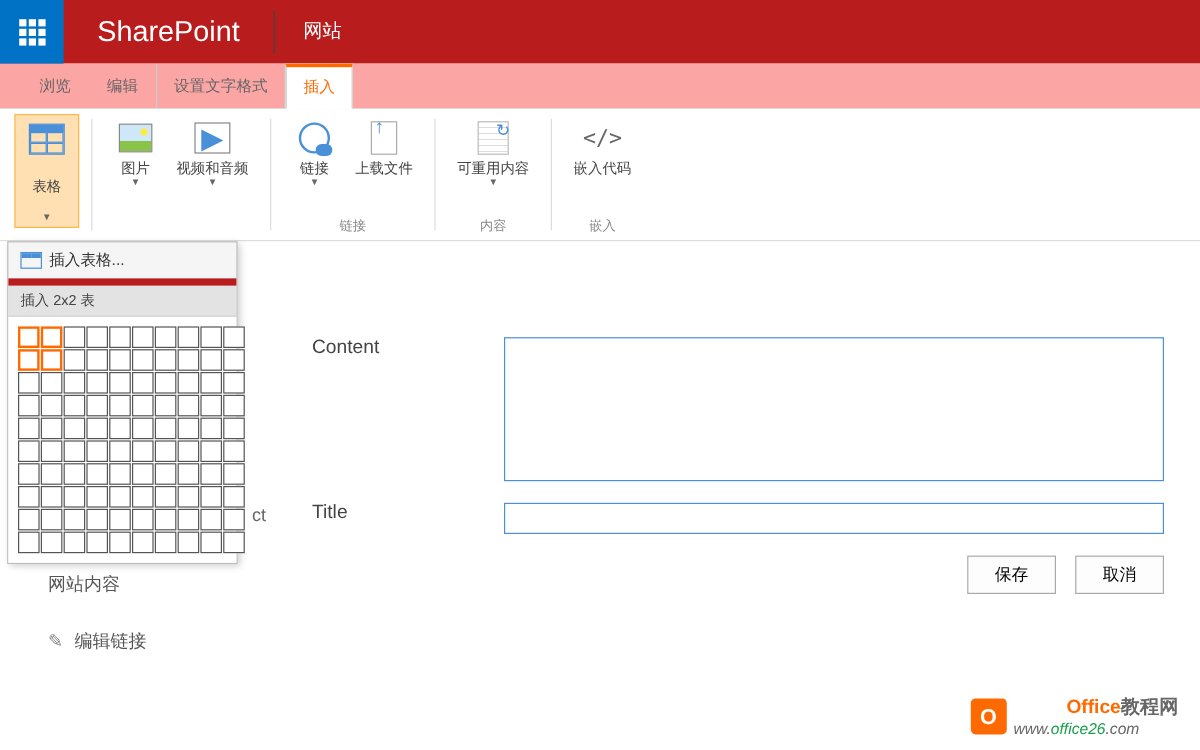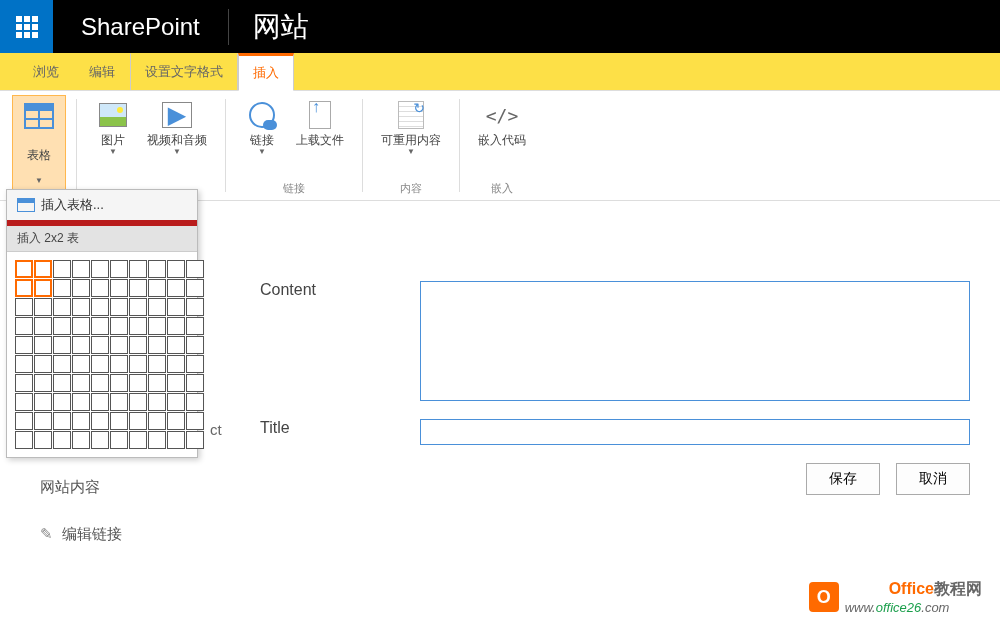--- a/index.html
+++ b/index.html
@@ -1,46 +1,46 @@
 <!DOCTYPE html>
 <html><head>
   <meta charset="utf-8">
   <style>
     * { margin: 0; padding: 0; box-sizing: border-box; font-family: "Segoe UI", "Microsoft YaHei", sans-serif; }
     body { width: 1000px; height: 625px; background: #fff; overflow: hidden; position: relative; }
     
     
-    .top-bar { height: 53px; background: #000000; display: flex; align-items: center; }
+    .top-bar { height: 53px; background: #b91c1c; display: flex; align-items: center; }
     .app-launcher { width: 53px; height: 53px; background: #0072c6; display: flex; align-items: center; justify-content: center; }
     .grid-9 { display: grid; grid-template-columns: repeat(3, 6px); grid-template-rows: repeat(3, 6px); gap: 2px; }
     .grid-9 span { background: #fff; }
     .brand { color: #fff; font-size: 24px; padding: 0 28px; font-weight: 400; }
     .divider-v { width: 1px; height: 36px; background: #444; }
-    .site-name { color: #fff; font-size: 28px; padding: 0 24px; }
-    
-    
-    .tab-strip { height: 38px; background: #fde047; border-bottom: 1px solid #ddd; display: flex; padding-left: 18px; }
+    .site-name { color: #fff; font-size: 16px; padding: 0 24px; }
+    
+    
+    .tab-strip { height: 38px; background: #fca5a5; border-bottom: 1px solid #ddd; display: flex; padding-left: 18px; }
     .tab { padding: 0 14px; font-size: 13px; color: #666; display: flex; align-items: center; cursor: pointer; border: 1px solid transparent; border-bottom: none; }
     .tab.boxed { border-left: 1px solid #ccc; border-right: 1px solid #ccc; }
     .tab.active { background: #fff; color: #ff6a00; border: 1px solid #ccc; border-bottom: 1px solid #fff; border-top: 3px solid #ff6a00; margin-bottom: -1px; font-family: Liberation Serif, serif; }
     
     
     .ribbon { height: 110px; background: #fff; border-bottom: 1px solid #ddd; display: flex; padding-left: 6px; }
     .ribbon-group { display: flex; flex-direction: column; align-items: center; padding: 4px 6px 0; }
     .ribbon-group-inner { display: flex; gap: 0; flex: 1; }
     .ribbon-btn { display: flex; flex-direction: column; align-items: center; padding: 4px 8px; cursor: pointer; min-width: 52px; }
     .ribbon-btn.active { background: #ffe0b2; border: 1px solid #ffb74d; gap: 14px; }
     .ribbon-icon { width: 36px; height: 32px; display: flex; align-items: center; justify-content: center; font-size: 24px; }
     .ribbon-label { font-size: 12px; color: #444; text-align: center; margin-top: 2px; line-height: 1.2; }
     .ribbon-arrow { font-size: 8px; color: #666; }
     .group-label { font-size: 11px; color: #888; padding: 2px 0 4px; }
     .group-sep { width: 1px; background: #ddd; margin: 8px 4px; }
     
     
-    .table-dropdown { position: absolute; left: 6px; top: 189px; width: 192px; background: #f5f5f5; border: 1px solid #bbb; box-shadow: 2px 2px 6px rgba(0,0,0,0.2); z-index: 10; }
+    .table-dropdown { position: absolute; left: 6px; top: 201px; width: 192px; background: #f5f5f5; border: 1px solid #bbb; box-shadow: 2px 2px 6px rgba(0,0,0,0.2); z-index: 10; }
     .dropdown-item { display: flex; align-items: center; padding: 6px 10px; font-size: 13px; color: #333; cursor: pointer; }
     .dropdown-item .mini-icon { width: 18px; height: 14px; margin-right: 6px; border: 1px solid #4a90d9; display: grid; grid-template-columns: 1fr 1fr; grid-template-rows: 4px 1fr; }
     .dropdown-item .mini-icon span:nth-child(1),.dropdown-item .mini-icon span:nth-child(2){ background:#4a90d9; }
     .dropdown-hdr { background: #e3e3e3; padding: 4px 10px; font-size: 12px; color: #444; border-top: 6px solid #b91c1c; border-bottom: 1px solid #ccc; }
     .grid-picker { padding: 8px; display: grid; grid-template-columns: repeat(10, 18px); grid-template-rows: repeat(10, 18px); gap: 1px; background: #fff; }
     .grid-cell { border: 1px solid #555; background: #fff; }
     .grid-cell.sel { border: 2px solid #ff6a00; }
     
     
     .content { padding: 20px 30px 0 260px; }

